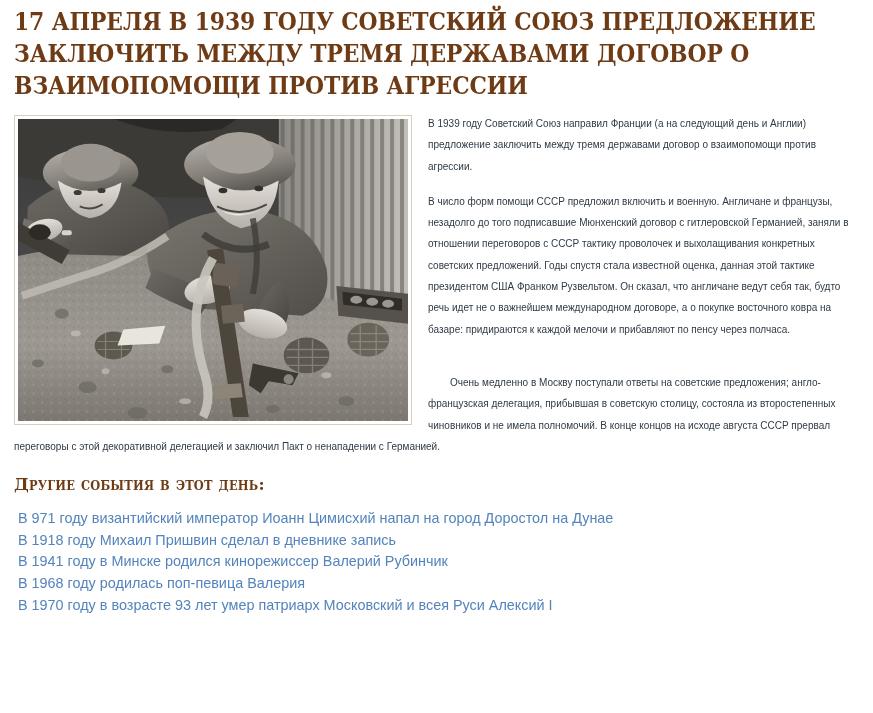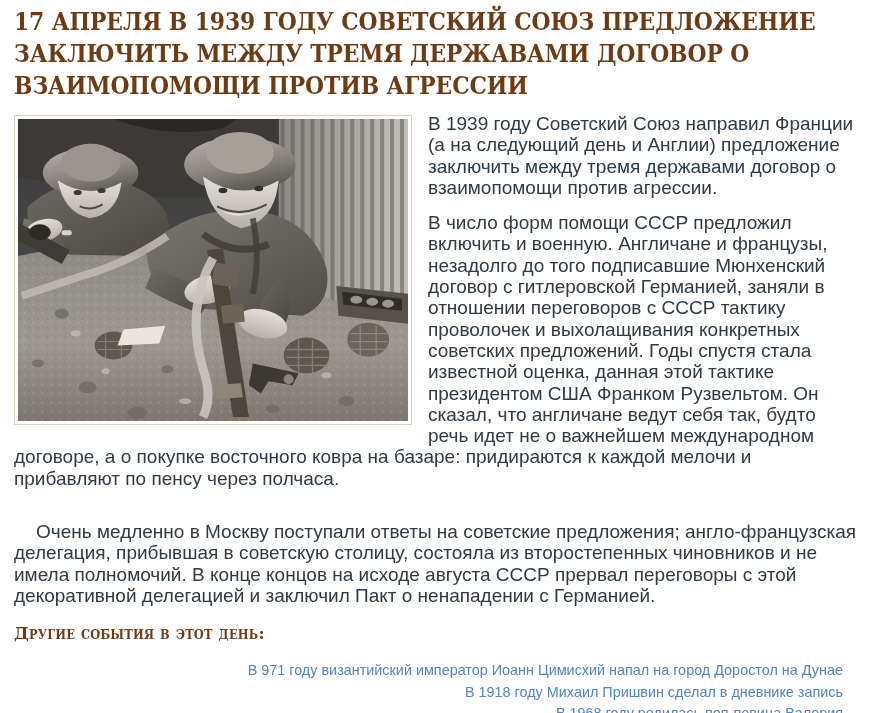--- a/index.html
+++ b/index.html
@@ -12,21 +12,21 @@
     background: #ffffff;
     font-family: "Liberation Sans", "DejaVu Sans", sans-serif;
     overflow: hidden;
   }
 
   .page {
     width: 873px;
     height: 713px;
     position: relative;
     box-sizing: border-box;
-    padding: 6px 14px 0 14px;
+    padding: 6px 24px 0 14px;
   }
 
   
   .article-title {
     margin: 0;
     padding: 0 0 2px 0;
     color: #6e3b15;
     font-family: "DejaVu Serif", "Liberation Serif", serif;
     font-weight: bold;
     font-size: 23.5px;
@@ -36,21 +36,21 @@
     transform: scaleX(0.93);
     transform-origin: left top;
     white-space: normal;
     width: 925px;
   }
 
   
   .article-body {
     margin-top: 9px;
     color: #2f3a45;
-    font-size: 19px;
+    font-size: 10px;
     line-height: 21.3px;
   }
 
   .photo-frame {
     float: left;
     width: 398px;
     height: 310px;
     margin: 2px 16px 8px 0;
     padding: 3px;
     box-sizing: border-box;
@@ -88,23 +88,22 @@
     text-transform: lowercase;
     letter-spacing: 0.2px;
     transform: scaleX(0.95);
     transform-origin: left center;
   }
   .events-heading::first-letter { text-transform: uppercase; }
 
   
   .events-list {
     list-style: none;
-    margin: 16px;
+    margin: 4px;
     padding: 0;
-    text-align: right;
   }
   .events-list li {
     margin: 0;
     padding: 0;
   }
   .event-link {
     display: block;
     color: #5384bb;
     font-size: 14.4px;
     line-height: 21.6px;
@@ -298,17 +297,23 @@
   <h2 class="events-heading">Другие события в этот день:</h2>
 
   <ul class="events-list">
     <li>
       <a href="#" class="event-link">В 971 году византийский император Иоанн Цимисхий напал на город Доростол на Дунае</a>
     </li>
     <li>
       <a href="#" class="event-link">В 1918 году Михаил Пришвин сделал в дневнике запись</a>
     </li>
     <li>
+      <a href="#" class="event-link">В 1941 году в Минске родился кинорежиссер Валерий Рубинчик</a>
+    </li>
+    <li>
       <a href="#" class="event-link">В 1968 году родилась поп-певица Валерия</a>
     </li>
+    <li>
+      <a href="#" class="event-link">В 1970 году в возрасте 93 лет умер патриарх Московский и всея Руси Алексий I</a>
+    </li>
   </ul>
 
 </div>
 
 </body></html>

